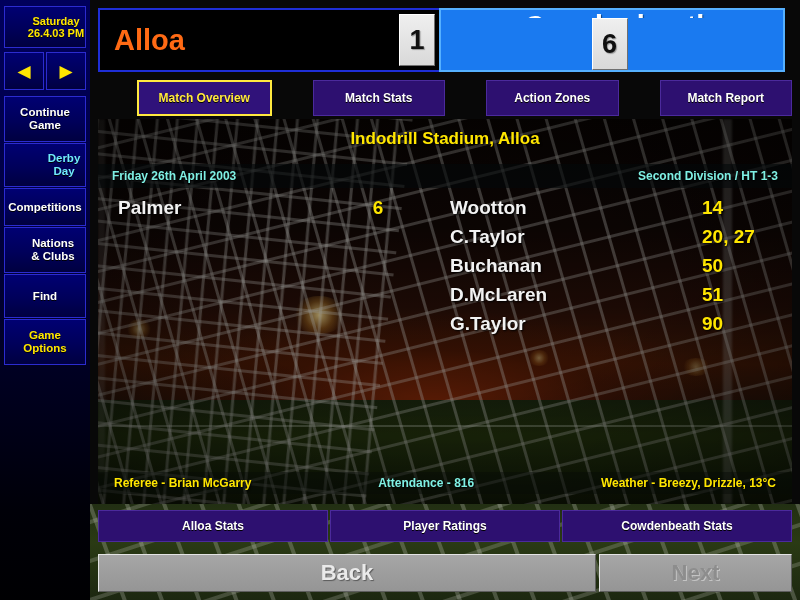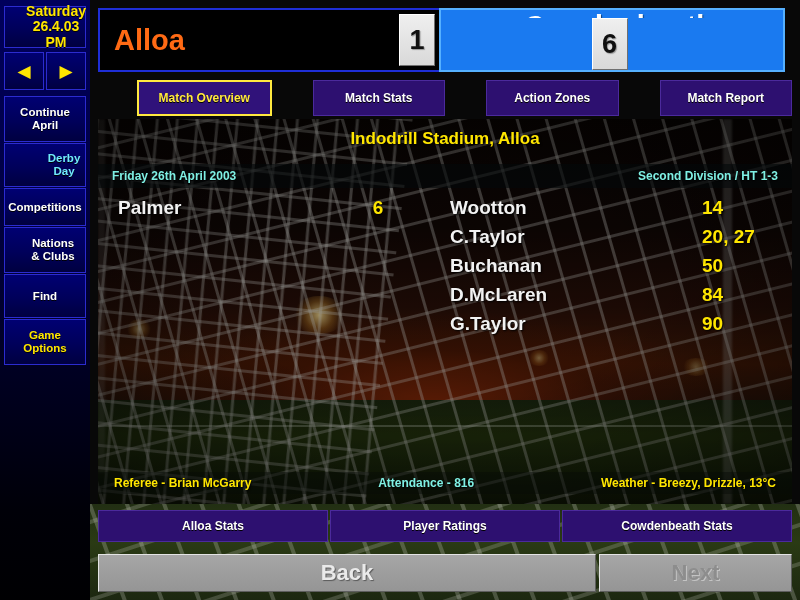--- a/index.html
+++ b/index.html
@@ -15,21 +15,21 @@
   }
   .sb-btn {
     position:absolute; left:4px; width:82px;
     background:linear-gradient(180deg,#000072 0%, #00005a 55%, #000040 100%);
     border:1px solid #2b2bd0;
     display:flex; align-items:center; justify-content:center;
     text-align:center; line-height:1.12;
     font-size:11.5px; font-weight:bold; color:#ffffff;
     text-shadow:0 1px 0 #000;
   }
-  .sb-date { color:#ffe600; font-size:14px;padding-left:22px; }
+  .sb-date { color:#ffe600; font-size:11px;padding-left:22px; }
   .sb-cyan { color:#6fe9ff;padding-left:38px; }
   .sb-yellow { color:#ffe600; }
   .sb-arrow-row { position:absolute; left:4px; width:82px; height:38px; }
   .sb-arrow {
     position:absolute; top:0; width:40px; height:38px;
     background:linear-gradient(180deg,#000072 0%, #00005a 55%, #000040 100%);
     border:1px solid #2b2bd0;
     display:flex; align-items:center; justify-content:center;
     color:#ffe600; font-size:17px; line-height:1;
   }
@@ -182,21 +182,21 @@
       <span class="sb-date">26.4.03 PM</span>
     </div>
 
     <div class="sb-arrow-row" style="top:52px;">
       <div class="sb-arrow" style="left:0;">◀</div>
       <div class="sb-arrow" style="left:42px;">▶</div>
     </div>
 
     <div class="sb-btn" style="top:96px;height:46px;">
       <span style="white-space:pre-line;">Continue
-April</span>
+Game</span>
     </div>
     <div class="sb-btn sb-cyan" style="top:143px;height:44px;">
       <span style="white-space:pre-line;">Derby
 Day</span>
     </div>
     <div class="sb-btn" style="top:188px;height:38px;">
       <span style="white-space:pre-line;">Competitions</span>
     </div>
     <div class="sb-btn" style="top:227px;height:46px;padding-left:16px;">
       <span style="white-space:pre-line;">Nations
@@ -271,21 +271,21 @@
           <div class="scorer-row">
             <span class="sc-name">C.Taylor</span>
             <span class="sc-min">20, 27</span>
           </div>
           <div class="scorer-row">
             <span class="sc-name">Buchanan</span>
             <span class="sc-min">50</span>
           </div>
           <div class="scorer-row">
             <span class="sc-name">D.McLaren</span>
-            <span class="sc-min">84</span>
+            <span class="sc-min">51</span>
           </div>
           <div class="scorer-row">
             <span class="sc-name">G.Taylor</span>
             <span class="sc-min">90</span>
           </div>
         </div>
       </div>
 
       <div id="matchinfo">
         <span class="mi-yellow">Referee - Brian McGarry</span>

